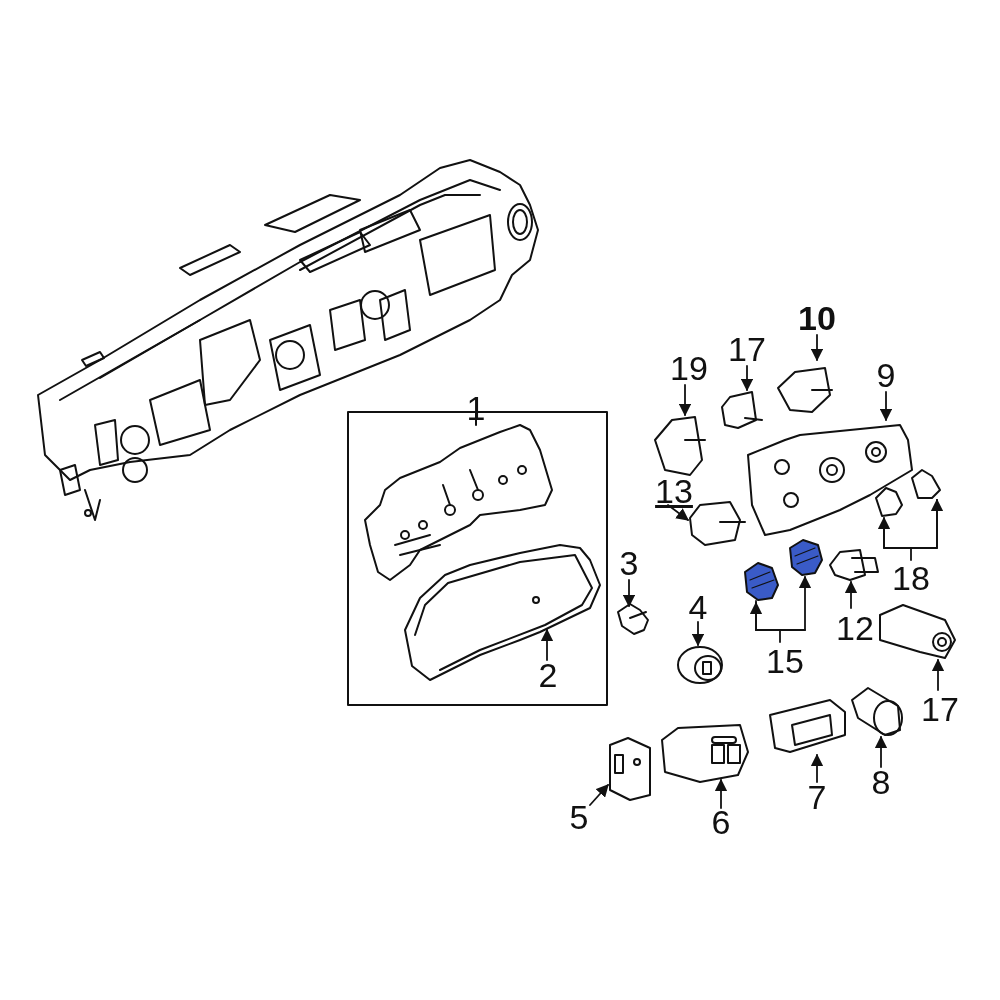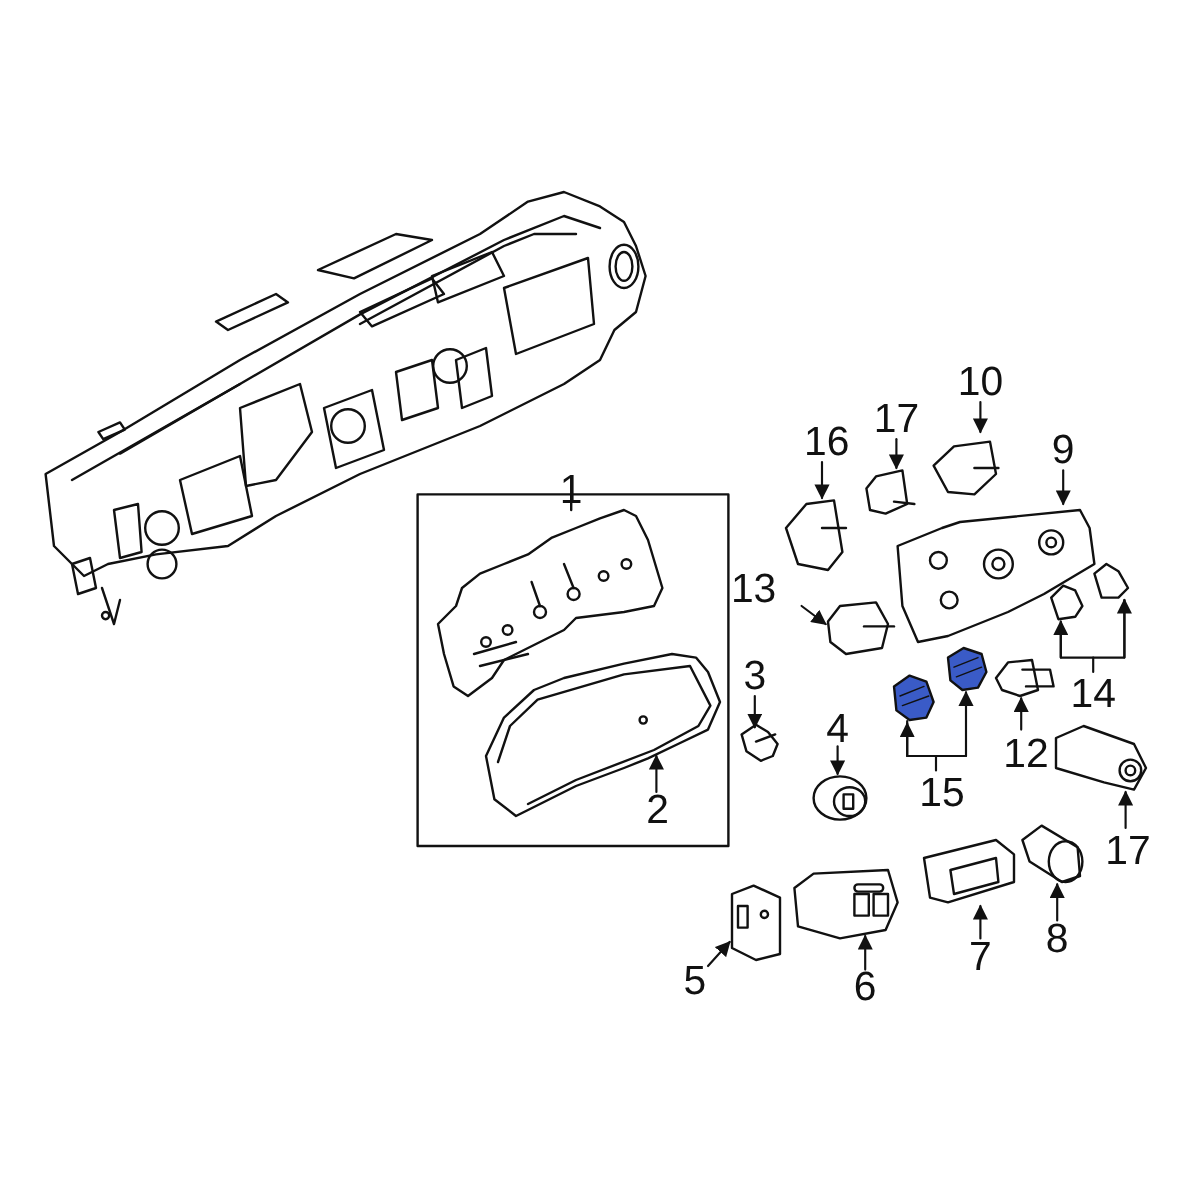--- a/index.html
+++ b/index.html
@@ -185,20 +185,20 @@
 
 <div class="callout" style="left:476px;top:408px;">1</div>
 <div class="callout" style="left:548px;top:675px;">2</div>
 <div class="callout" style="left:629px;top:563px;">3</div>
 <div class="callout" style="left:698px;top:607px;">4</div>
 <div class="callout" style="left:579px;top:817px;">5</div>
 <div class="callout" style="left:721px;top:822px;">6</div>
 <div class="callout" style="left:817px;top:797px;">7</div>
 <div class="callout" style="left:881px;top:782px;">8</div>
 <div class="callout" style="left:886px;top:375px;">9</div>
-<div class="callout" style="left:817px;top:318px;">10</div>
+<div class="callout" style="left:817px;top:318px;font-weight:bold;">10</div>
 <div class="callout" style="left:747px;top:349px;">17</div>
-<div class="callout" style="left:689px;top:368px;">16</div>
-<div class="callout" style="left:628px;top:491px;">13</div>
-<div class="callout" style="left:911px;top:578px;">14</div>
+<div class="callout" style="left:689px;top:368px;">19</div>
+<div class="callout" style="left:674px;top:491px;text-decoration:underline;">13</div>
+<div class="callout" style="left:911px;top:578px;">18</div>
 <div class="callout" style="left:785px;top:661px;text-align:center;">15</div>
 <div class="callout" style="left:855px;top:628px;">12</div>
 <div class="callout" style="left:940px;top:709px;text-align:right;">17</div>
 
 </body></html>

